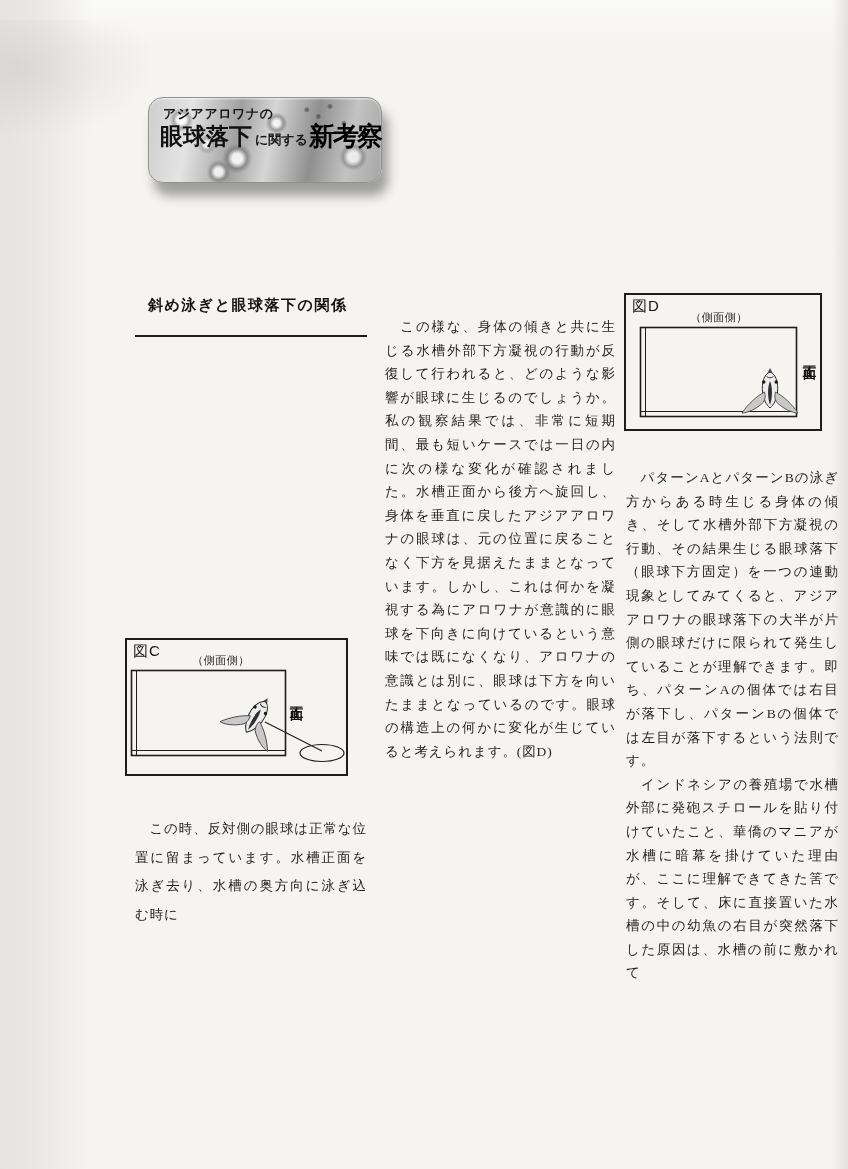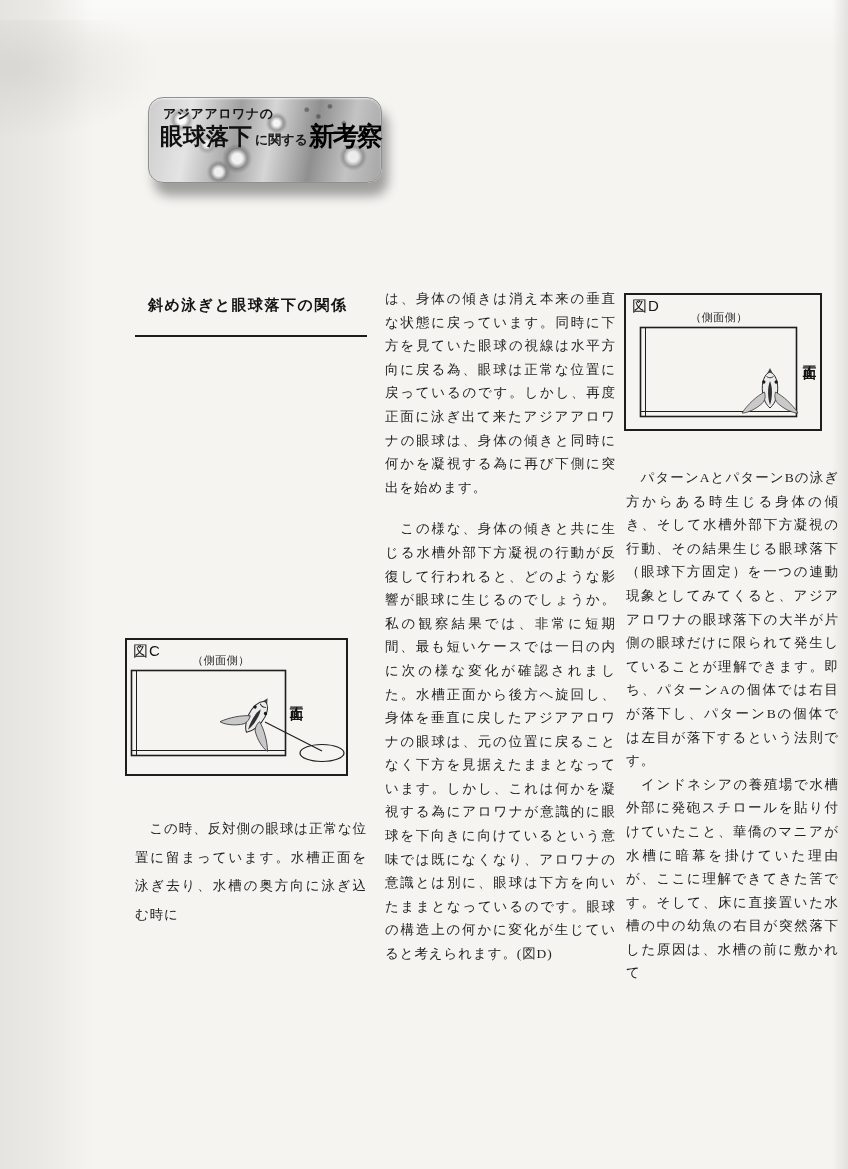--- a/index.html
+++ b/index.html
@@ -63,21 +63,21 @@
     font-size:13.5px;
     letter-spacing:.9px;
     text-align:justify;
     color:#1f1f1f;
   }
   .lh-wide{line-height:28.5px;}
   .lh-norm{line-height:23.6px;}
   .col1-p1{left:135px;top:322px;width:232px;}
   .col1-p2{left:135px;top:815px;width:232px;}
   .col2{left:385px;top:287px;width:231px;}
-  .col2 .para-gap{margin-top:18px;font-family:Liberation Serif, serif;}
+  .col2 .para-gap{margin-top:28px;font-family:Liberation Serif, serif;}
   .col3{left:626px;top:466px;width:213px;}
   
   .figure{position:absolute;}
   .figC{left:125px;top:638px;width:223px;height:138px;padding-left:22px;}
   .figD{left:624px;top:293px;width:198px;height:138px;}
   .figure svg{position:absolute;left:0;top:0;}
   .fig-id{
     position:absolute;left:8px;top:4px;
     font-family:"Liberation Sans", sans-serif;
     font-size:15px;color:#141414;letter-spacing:1px;
@@ -136,21 +136,20 @@
       </g>
     </svg>
     <div class="fig-id">図C</div>
     <div class="fig-view">（側面側）</div>
     <div class="fig-front">正面</div>
   </div>
 
   <p class="colblock body-text lh-wide col1-p2">　この時、反対側の眼球は正常な位置に留まっています。水槽正面を泳ぎ去り、水槽の奥方向に泳ぎ込む時に</p>
 
   <div class="colblock col2">
-    <p class="body-text lh-norm">は、身体の傾きは消え本来の垂直な状態に戻っています。同時に下方を見ていた眼球の視線は水平方向に戻る為、眼球は正常な位置に戻っているのです。しかし、再度正面に泳ぎ出て来たアジアアロワナの眼球は、身体の傾きと同時に何かを凝視する為に再び下側に突出を始めます。</p>
     <p class="body-text lh-norm para-gap">　この様な、身体の傾きと共に生じる水槽外部下方凝視の行動が反復して行われると、どのような影響が眼球に生じるのでしょうか。私の観察結果では、非常に短期間、最も短いケースでは一日の内に次の様な変化が確認されました。水槽正面から後方へ旋回し、身体を垂直に戻したアジアアロワナの眼球は、元の位置に戻ることなく下方を見据えたままとなっています。しかし、これは何かを凝視する為にアロワナが意識的に眼球を下向きに向けているという意味では既になくなり、アロワナの意識とは別に、眼球は下方を向いたままとなっているのです。眼球の構造上の何かに変化が生じていると考えられます。(図D)</p>
   </div>
 
   <div class="figure figD">
     <svg width="198" height="138" viewBox="0 0 198 138">
       <rect x="1" y="1" width="196" height="136" fill="none" stroke="#1d1d1d" stroke-width="2"></rect>
       <rect x="16.5" y="34.5" width="156" height="89" fill="none" stroke="#1d1d1d" stroke-width="1.6"></rect>
       <line x1="21.5" y1="34.5" x2="21.5" y2="123.5" stroke="#1d1d1d" stroke-width="1"></line>
       <line x1="16.5" y1="118.5" x2="172.5" y2="118.5" stroke="#1d1d1d" stroke-width="1"></line>
       <g transform="translate(146,97)">

